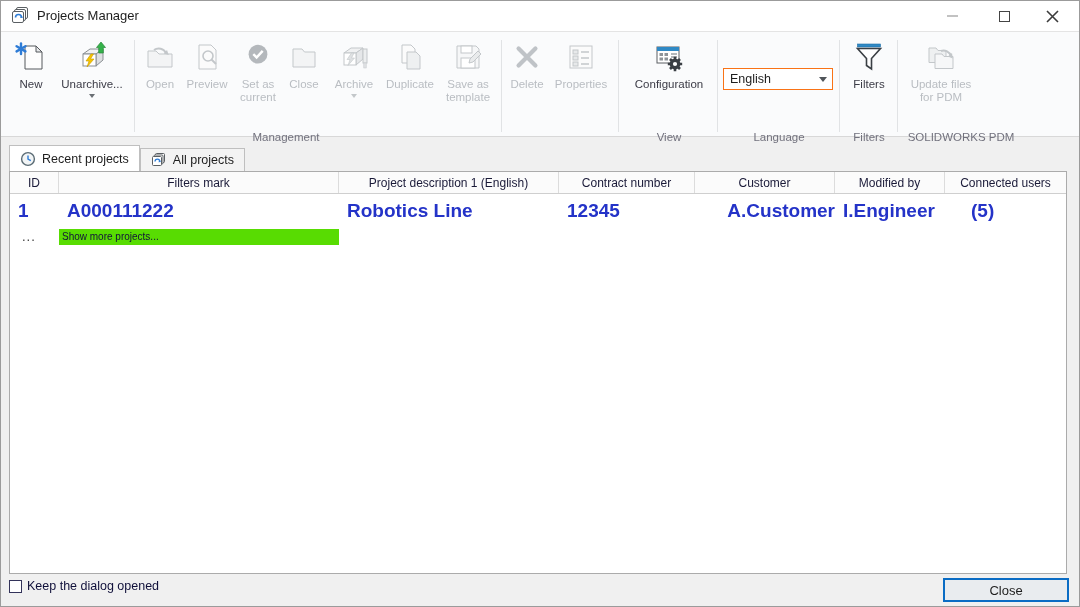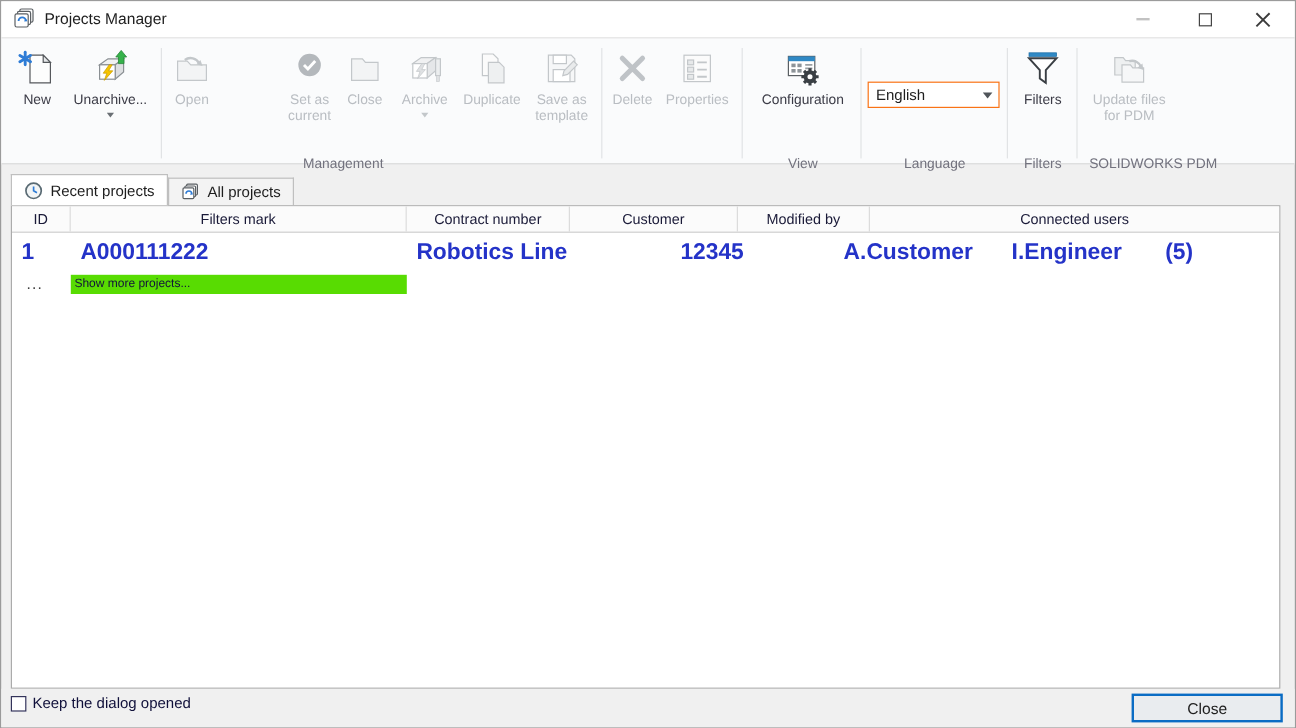--- a/index.html
+++ b/index.html
@@ -31,21 +31,21 @@
   
   .tabbar { position:absolute; left:8px; top:144px; height:26px; display:flex; align-items:flex-end; }
   .tab { display:flex; align-items:center; gap:6px; height:23px; padding:0 10px; font-size:12.5px; color:#1e1e1e; background:#f3f3f3; border:1px solid #bfbfbf; border-bottom:none; }
   .tab.active { height:26px; background:#ffffff; z-index:2; }
   .tabicon { width:16px; height:16px; display:inline-flex; }
   
   .tablewrap { position:absolute; left:8px; top:170px; width:1058px; height:403px; background:#ffffff; border:1px solid #ababab; }
   .thead { display:flex; height:22px; background:#fbfbfb; border-bottom:1px solid #cfcfcf; }
   .th { display:flex; align-items:center; justify-content:center; font-size:12px; color:#1a1a38; border-right:1px solid #dcdcdc; overflow:hidden; }
   .th:last-child { border-right:none; }
-  .c0{width:49px;} .c1{width:280px;} .c2{width:220px;} .c3{width:136px;} .c4{width:140px;} .c5{width:110px;} .c6{flex:1;}
+  .c0{width:49px;} .c1{width:280px;} .c2{width:220px;} .c3{width:136px;} .c4{width:140px;text-align:right;} .c5{width:110px;} .c6{flex:1;}
   .trow { display:flex; height:33px; align-items:center; }
   .td { font-weight:bold; font-size:19px; color:#2433c8; padding-left:8px; overflow:hidden; white-space:nowrap; }
   .td.centerish { padding-left:26px; }
   .morerow { display:flex; height:19px; align-items:center; }
   .more-id { width:49px; padding-left:12px; font-size:13px; color:#3c3c3c; letter-spacing:1px; }
   .more-link { width:280px; height:16px; background:#58dc02; font-size:10px; color:#12123a; padding-left:3px; line-height:16px; cursor:pointer; }
   
   .footer { position:absolute; left:0; top:573px; width:100%; height:34px; background:#f0f0f0; }
   .chkrow { position:absolute; left:8px; top:5px; display:flex; align-items:center; gap:5px; }
   .checkbox { width:13px; height:13px; background:#ffffff; border:1px solid #33335a; }
@@ -118,20 +118,30 @@
       <span class="ricon">
         <svg viewBox="0 0 32 32" width="32" height="32">
           <path d="M4 10 h8 l3 3 h13 v13 H4 z" fill="#f3f4f5" stroke="#c3c7ca"></path>
           <path d="M10 9 a8 8 0 0 1 12 3" fill="none" stroke="#c3c7ca" stroke-width="2"></path>
           <path d="M23 9 l1.8 5 -5 -1.4 z" fill="#c3c7ca"></path>
         </svg>
       </span>
       <span class="rlabel">Open</span>
     </div>
 
+    <div class="rbtn disabled" style="left:180px; width:52px;">
+      <span class="ricon">
+        <svg viewBox="0 0 32 32" width="32" height="32">
+          <path d="M8 4 h12 l5 5 v19 H8 z" fill="#fbfbfb" stroke="#c3c7ca"></path>
+          <circle cx="17" cy="15" r="5" fill="none" stroke="#c3c7ca" stroke-width="1.6"></circle>
+          <path d="M20.5 18.5 L25 23" stroke="#c3c7ca" stroke-width="2"></path>
+        </svg>
+      </span>
+      <span class="rlabel">Preview</span>
+    </div>
 
     <div class="rbtn disabled" style="left:232px; width:50px;">
       <span class="ricon">
         <svg viewBox="0 0 32 32" width="30" height="30">
           <circle cx="16" cy="13" r="10" fill="#b4b8bc"></circle>
           <path d="M11 13 l3.5 3.5 L21 9.5" fill="none" stroke="#ffffff" stroke-width="2.6"></path>
         </svg>
       </span>
       <span class="rlabel">Set as current</span>
     </div>
@@ -293,20 +303,21 @@
         </svg>
       </span>
       <span>All projects</span>
     </div>
   </div>
 
   <div class="tablewrap">
     <div class="thead">
       <div class="th c0">ID</div>
       <div class="th c1">Filters mark</div>
+      <div class="th c2">Project description 1 (English)</div>
       <div class="th c3">Contract number</div>
       <div class="th c4">Customer</div>
       <div class="th c5">Modified by</div>
       <div class="th c6">Connected users</div>
     </div>
     <div class="trow">
       <div class="td c0">1</div>
       <div class="td c1">A000111222</div>
       <div class="td c2">Robotics Line</div>
       <div class="td c3">12345</div>

